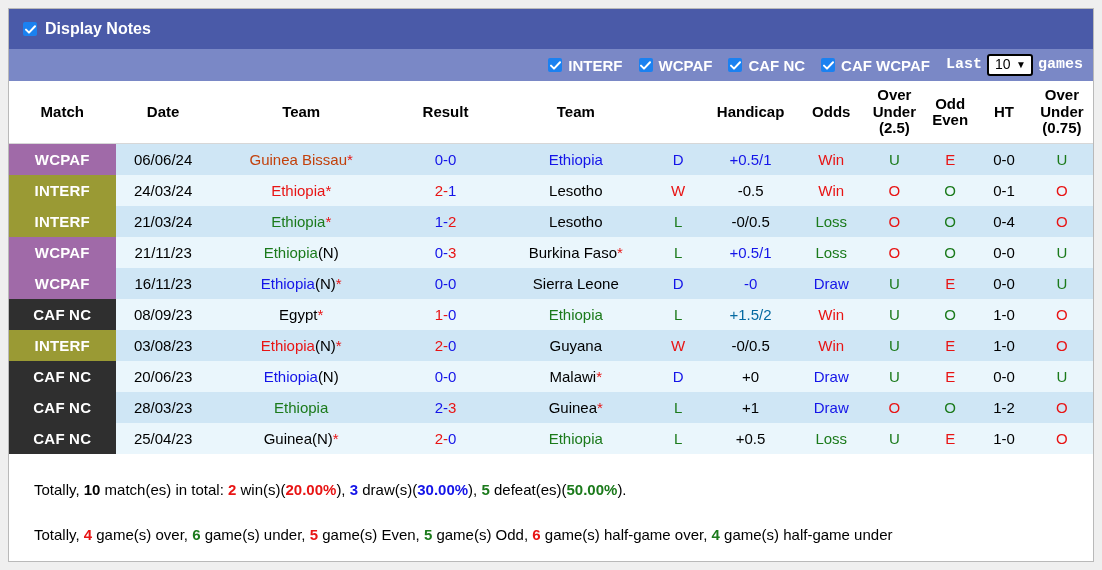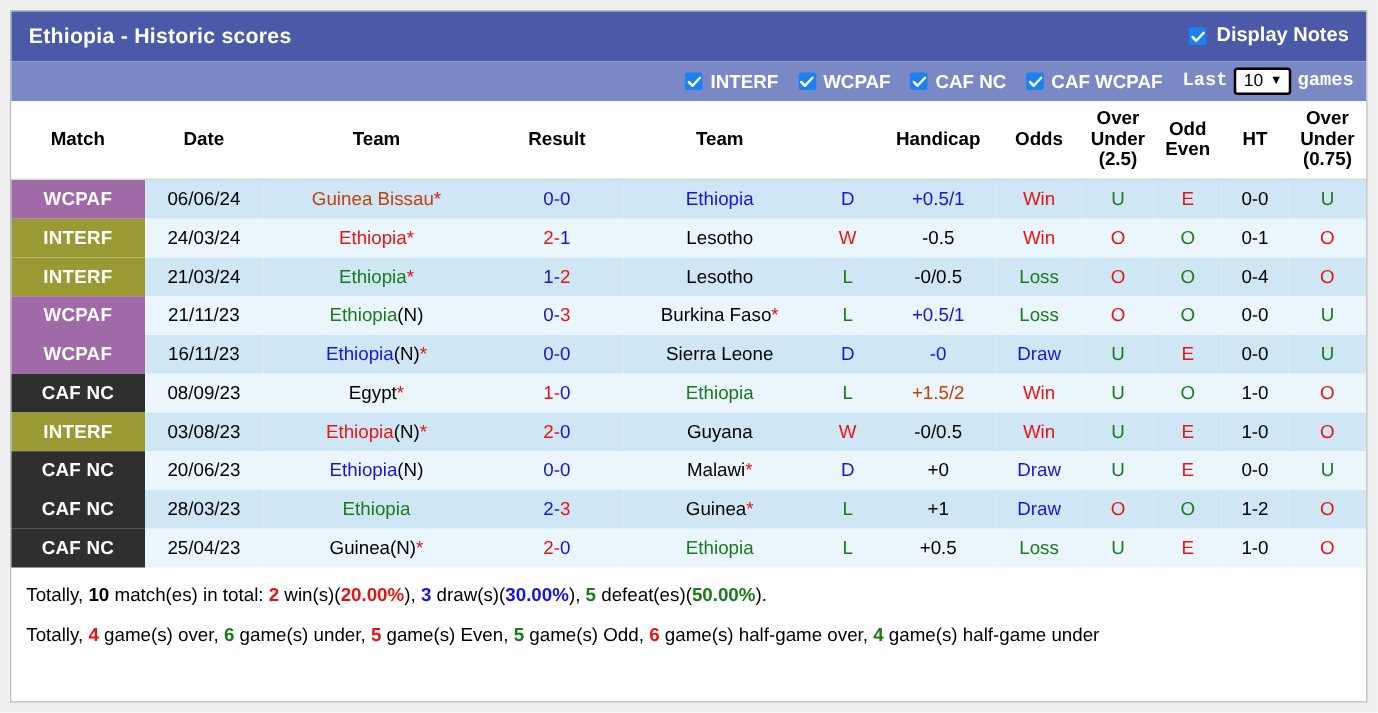--- a/index.html
+++ b/index.html
@@ -78,30 +78,29 @@
     height:31px;line-height:31px;text-align:center;
     letter-spacing:.2px;
   }
   td.matchcell{padding:0;}
   .c-red{color:#e81414;}
   .c-green{color:#1b7a1b;}
   .c-blue{color:#1414e8;}
   .star{color:#e81414;}
   
   .footer{padding:6px 10px 0 10px;font-size:15px;color:#000;line-height:1.0;}
-  .footer p{margin:0;padding:9px 0 8px 2px;}
+  .footer p{margin:13px;padding:9px 0 8px 2px;}
   .footer b{font-weight:bold;}
 </style>
 </head>
 <body>
 
 <div class="app">
 
   <div class="titlebar">
-    <div class="title">Ethiopia - Historic scores</div>
     <div class="notes-wrap">
       <span class="cb">
         <svg width="11" height="9" viewBox="0 0 11 9">
             <path d="M1 4.6 L4 7.6 L10 1.2" stroke="#fff" stroke-width="2" fill="none" stroke-linecap="round" stroke-linejoin="round"></path>
           </svg>
       </span>
       <span>Display Notes</span>
     </div>
   </div>
 
@@ -280,21 +279,21 @@
         </tr>
         <tr class="even">
           <td class="matchcell">
             <span class="badge" style="background:#2f2f2f">CAF NC</span>
           </td>
           <td>08/09/23</td>
           <td><span style="color:#000000">Egypt</span><span class="star">*</span></td>
           <td><span style="color:#e81414">1</span><span style="color:#e81414">-</span><span style="color:#1414e8">0</span></td>
           <td><span style="color:#1b7a1b">Ethiopia</span></td>
           <td style="color:#1b7a1b">L</td>
-          <td style="color:#c2410c">+1.5/2</td>
+          <td style="color:#0369a1">+1.5/2</td>
           <td style="color:#e81414">Win</td>
           <td style="color:#1b7a1b">U</td>
           <td style="color:#1b7a1b">O</td>
           <td style="color:#000">1-0</td>
           <td style="color:#e81414">O</td>
         </tr>
         <tr class="odd">
           <td class="matchcell">
             <span class="badge" style="background:#9a9a34">INTERF</span>
           </td>

